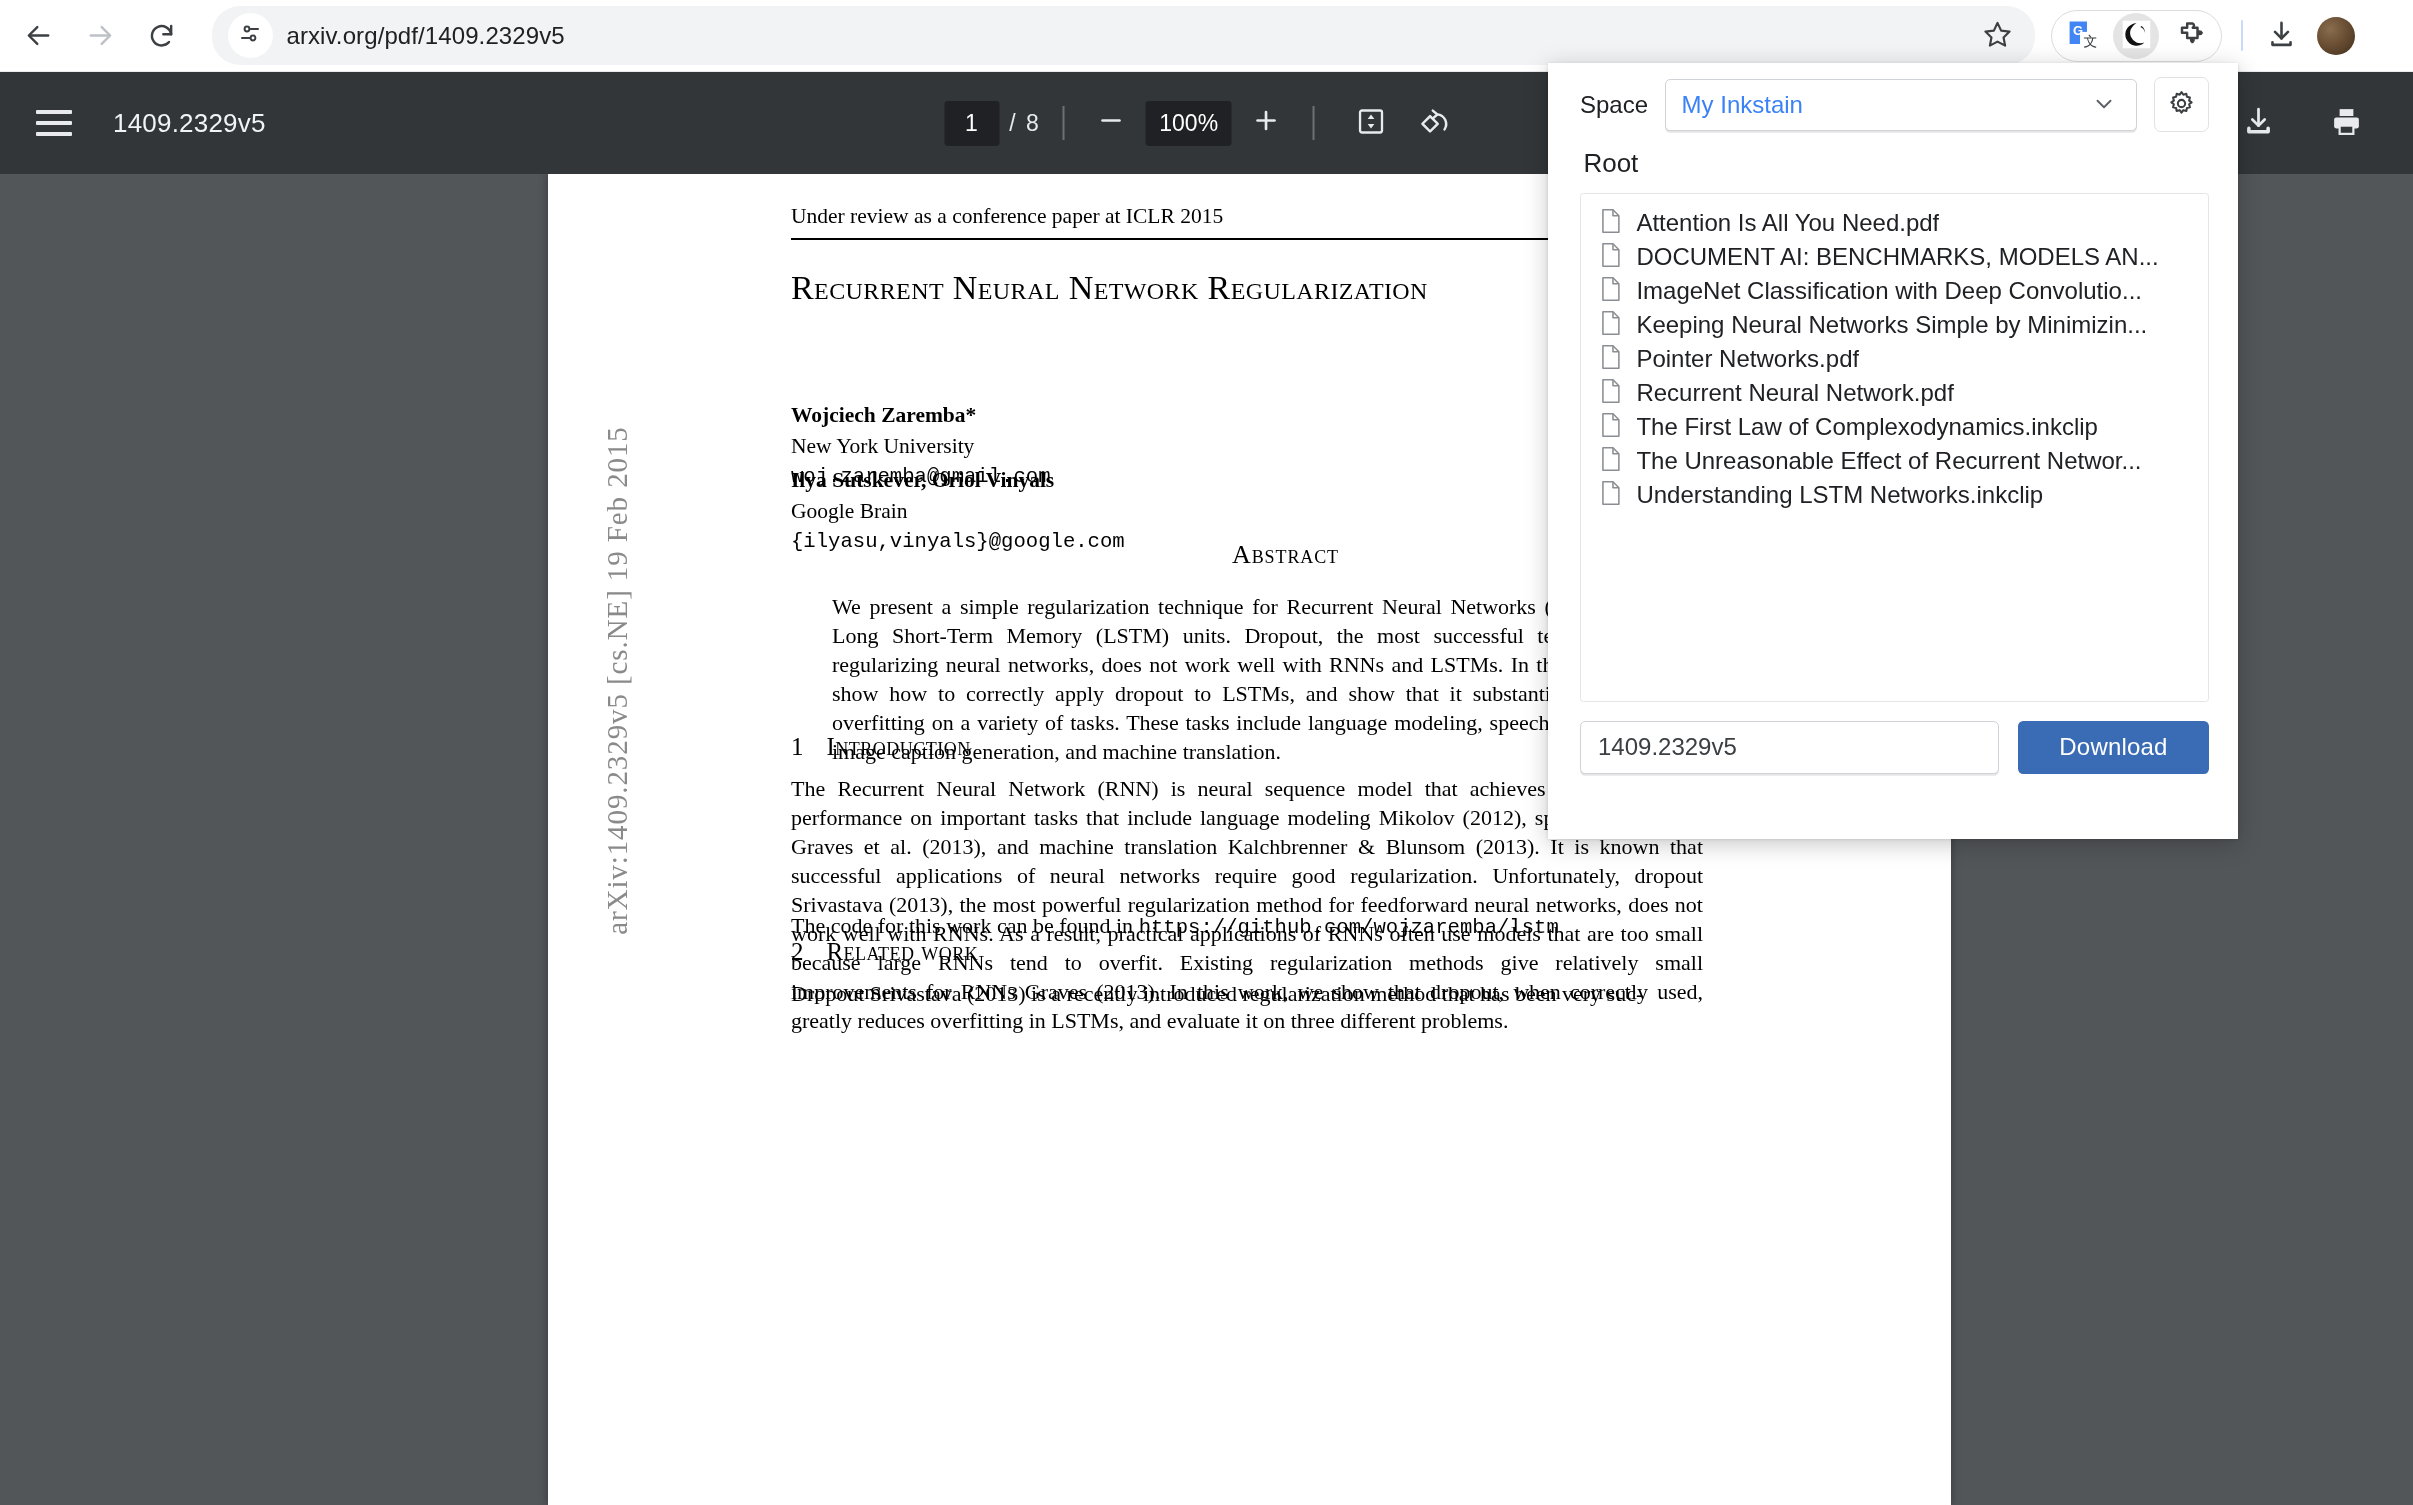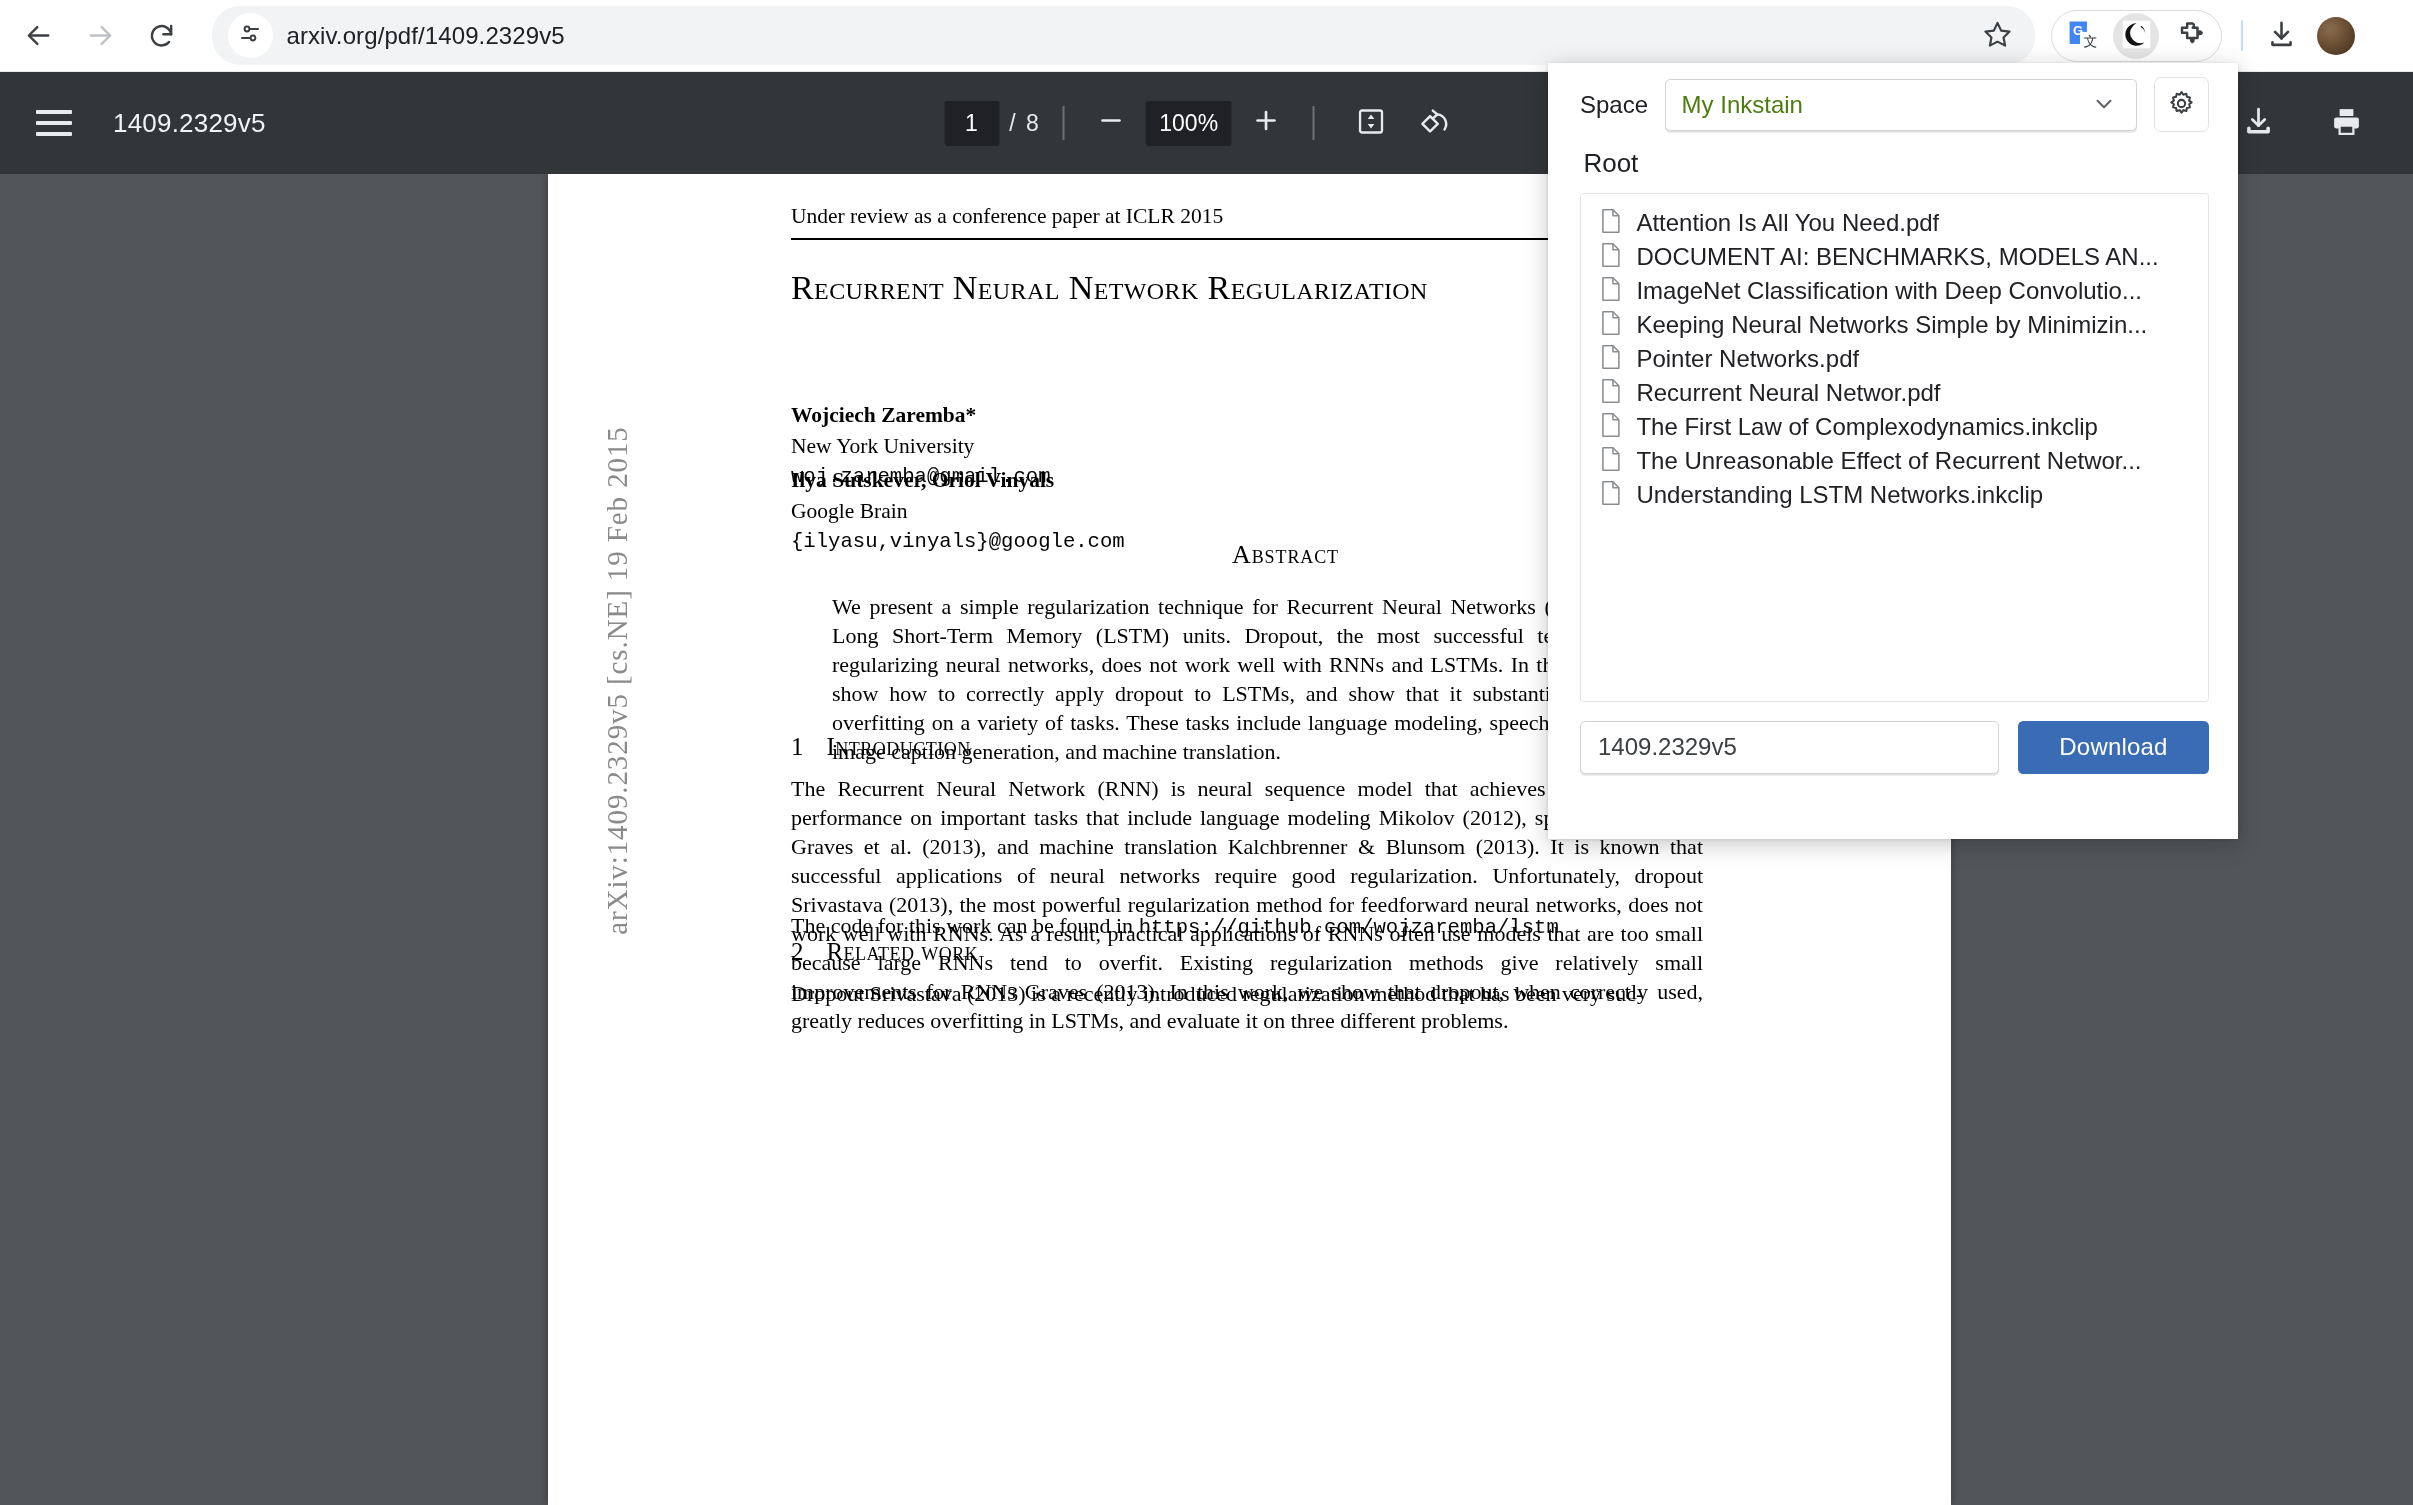--- a/index.html
+++ b/index.html
@@ -242,21 +242,21 @@
     flex: 1;
     height: 52px;
     border: 0.9px solid #cfd2d6;
     border-radius: 5.2px;
     background: #fff;
     box-shadow: 0 1.7px 0 rgba(0,0,0,0.10);
     display: flex; align-items: center;
     padding: 0 15.5px;
     position: relative;
   }
-  .space-select .val { font-size: 24px; color: #4d7c0f; }
+  .space-select .val { font-size: 24px; color: #3b82f6; }
   .space-select .chev {
     position: absolute; right: 19px; top: 50%;
     transform: translateY(-50%);
   }
   .gear-btn {
     width: 55px; height: 55px;
     border: 0.9px solid #e0e2e5;
     border-radius: 6.9px;
     background: #fff;
     display:flex; align-items:center; justify-content:center;
@@ -584,21 +584,21 @@
               <path d="M2 1.5 h8.5 l5 5 v14 h-13.5 z"></path>
               <polyline points="10.5 1.5 10.5 6.5 15.5 6.5"></polyline>
             </svg></span>
         <span class="fname">Pointer Networks.pdf</span>
       </div>
       <div class="file-item">
         <span><svg width="22.4" height="26" viewBox="0 0 18 22" fill="none" stroke="#8a8d91" stroke-width="1.3" stroke-linejoin="round">
               <path d="M2 1.5 h8.5 l5 5 v14 h-13.5 z"></path>
               <polyline points="10.5 1.5 10.5 6.5 15.5 6.5"></polyline>
             </svg></span>
-        <span class="fname">Recurrent Neural Networ.pdf</span>
+        <span class="fname">Recurrent Neural Network.pdf</span>
       </div>
       <div class="file-item">
         <span><svg width="22.4" height="26" viewBox="0 0 18 22" fill="none" stroke="#8a8d91" stroke-width="1.3" stroke-linejoin="round">
               <path d="M2 1.5 h8.5 l5 5 v14 h-13.5 z"></path>
               <polyline points="10.5 1.5 10.5 6.5 15.5 6.5"></polyline>
             </svg></span>
         <span class="fname">The First Law of Complexodynamics.inkclip</span>
       </div>
       <div class="file-item">
         <span><svg width="22.4" height="26" viewBox="0 0 18 22" fill="none" stroke="#8a8d91" stroke-width="1.3" stroke-linejoin="round">

